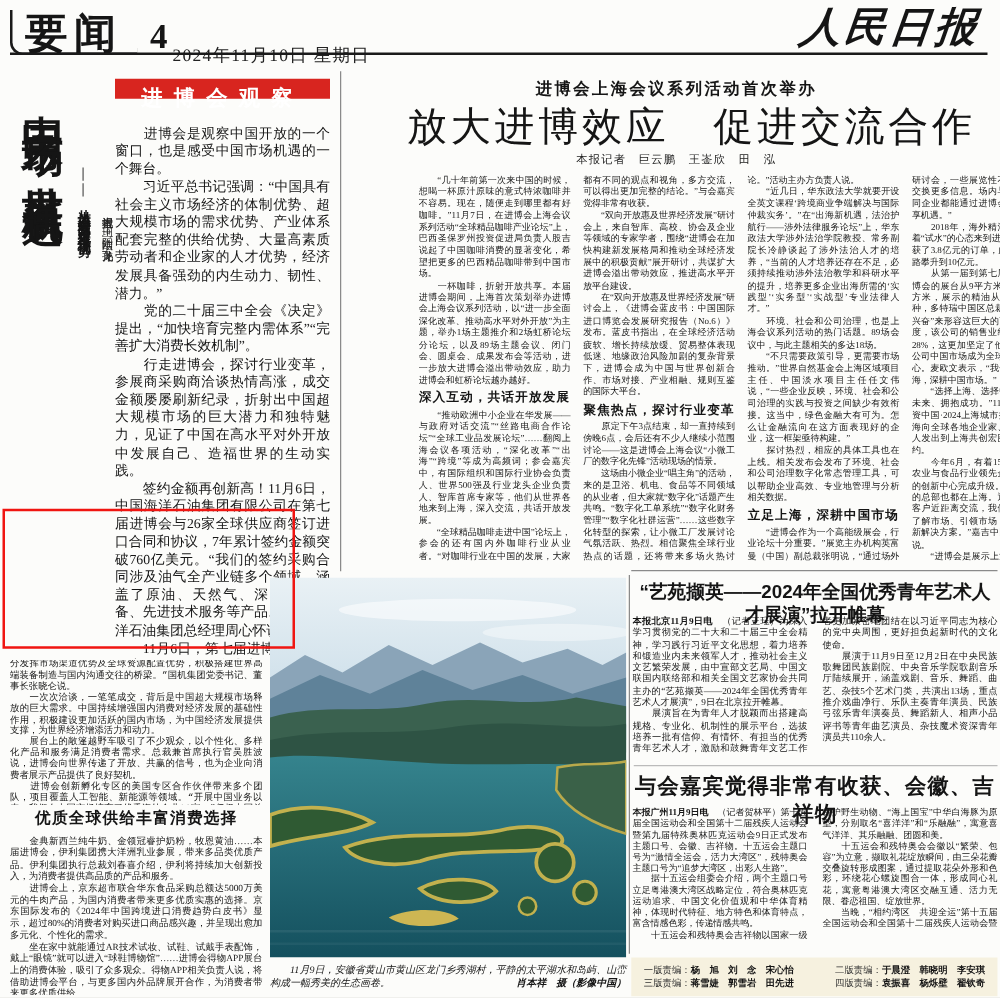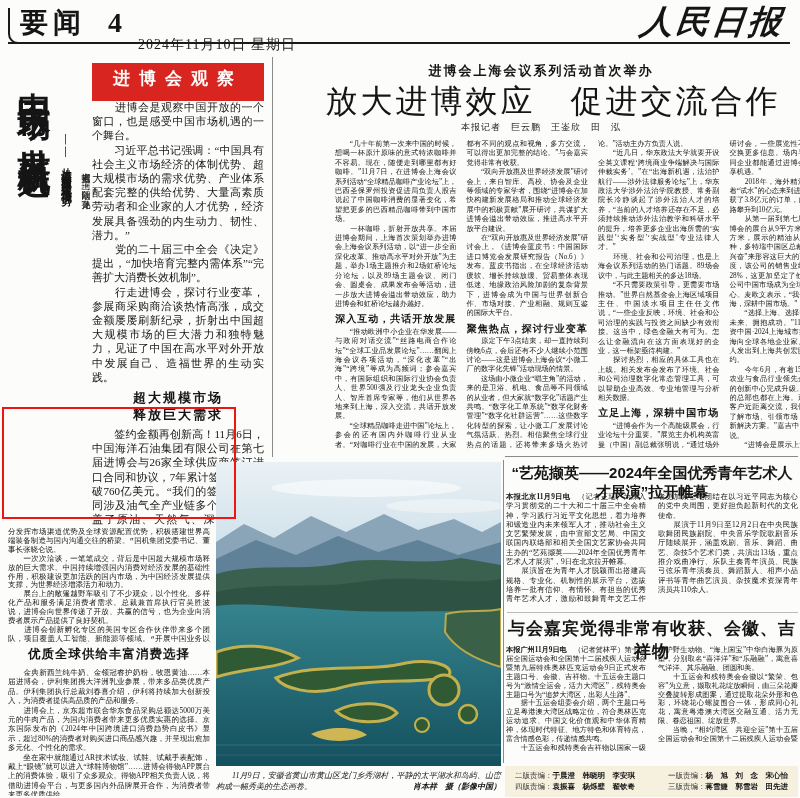--- a/index.html
+++ b/index.html
@@ -10,32 +10,32 @@
   .pre{white-space:pre-line;}
   .just{text-align:justify;text-justify:inter-ideograph;}
   .center{text-align:center;}
   p{margin:0;}
   h1,h2,h3,h4{margin:0;font-weight:bold;}
 
   
   #bracket{left:8px;top:8px;width:100px;height:34px;border-left:2px solid #1a1a1a;
            border-bottom:2px solid #1a1a1a;border-bottom-left-radius:10px;}
   #section-row{left:20px;top:4px;display:flex;gap:22px;align-items:baseline;}
-  #section-label{font-size:28px;font-weight:bold;letter-spacing:5px;}
+  #section-label{font-size:34px;font-weight:bold;letter-spacing:5px;}
   #page-number{font-size:28px;font-weight:bold;}
   #edition-date{left:138px;top:36px;font-size:14px;letter-spacing:1px;color:#222;}
   #masthead{right:16px;top:0px;font-size:33px;font-weight:bold;font-style:italic;
             letter-spacing:3px;transform:skewX(-6deg);}
   #header-rule{left:8px;top:42px;width:782px;height:2px;background:#1a1a1a;}
 
   
   .vrule,.hrule{background:#8a8a8a;}
 
   
-  #column-tag{left:92px;top:63px;width:172px;height:38px;background:#d8251f;color:#fff;
+  #column-tag{left:92px;top:63px;width:172px;height:16px;background:#d8251f;color:#fff;
               font-size:17px;font-weight:bold;letter-spacing:9px;text-align:center;line-height:31px;}
   #vert-title{left:8px;top:66px;height:398px;writing-mode:vertical-rl;font-size:33px;
               font-weight:900;letter-spacing:4px;line-height:52px;}
   #vert-subtitle{left:59px;top:134px;height:240px;writing-mode:vertical-rl;font-size:10.5px;
               font-weight:bold;letter-spacing:2px;}
   #vert-byline{left:79px;top:166px;height:180px;writing-mode:vertical-rl;font-size:9px;color:#222;}
   #left-narrow{left:92px;top:100px;width:172px;height:427px;overflow:hidden;
                font-size:11px;line-height:14.2px;}
   #left-narrow h4{font-size:13px;line-height:17px;margin:5px 0 4px;text-align:center;white-space:pre-line;
                   font-family:"Liberation Sans",sans-serif;letter-spacing:2px;}
@@ -99,22 +99,20 @@
   <div class="abs sans" id="column-tag">进博会观察</div>
   <div class="abs sans" id="vert-title">中国大市场　世界新机遇</div>
   <div class="abs" id="vert-subtitle">——从进博会看我国超大规模市场优势</div>
   <div class="abs" id="vert-byline">本报记者　王珂　欧阳洁　孙龙飞</div>
 
   <div class="abs just" id="left-narrow">
     <p class="pre">　　进博会是观察中国开放的一个窗口，也是感受中国市场机遇的一个舞台。
 　　习近平总书记强调：“中国具有社会主义市场经济的体制优势、超大规模市场的需求优势、产业体系配套完整的供给优势、大量高素质劳动者和企业家的人才优势，经济发展具备强劲的内生动力、韧性、潜力。”
 　　党的二十届三中全会《决定》提出，“加快培育完整内需体系”“完善扩大消费长效机制”。
 　　行走进博会，探讨行业变革，参展商采购商洽谈热情高涨，成交金额屡屡刷新纪录，折射出中国超大规模市场的巨大潜力和独特魅力，见证了中国在高水平对外开放中发展自己、造福世界的生动实践。</p>
-    <h4>超大规模市场
-释放巨大需求</h4>
     <p class="pre">　　签约金额再创新高！11月6日，中国海洋石油集团有限公司在第七届进博会与26家全球供应商签订进口合同和协议，7年累计签约金额突破760亿美元。“我们的签约采购合同涉及油气全产业链多个领域，涵盖了原油、天然气、深水油气装备、先进技术服务等产品。”中国海洋石油集团总经理周心怀说。
 　　11月6日，第七届进博会国机集团交易分团签约仪式上，国机集团与多家合作伙伴签署20项合作协议，签约金额近26亿美元。“进博会为建设开放型世界经济注入了新的动能。国机集团充</p>
   </div>
 
   <div class="abs just" id="left-wide">
     <p class="pre">分发挥市场渠道优势及全球资源配置优势，积极搭建世界高端装备制造与国内沟通交往的桥梁。”国机集团党委书记、董事长张晓仑说。
 　　一次次洽谈，一笔笔成交，背后是中国超大规模市场释放的巨大需求。中国持续增强国内消费对经济发展的基础性作用，积极建设更加活跃的国内市场，为中国经济发展提供支撑，为世界经济增添活力和动力。
 　　展台上的敞篷越野车吸引了不少观众，以个性化、多样化产品和服务满足消费者需求。总裁兼首席执行官吴胜波说，进博会向世界传递了开放、共赢的信号，也为企业向消费者展示产品提供了良好契机。
 　　进博会创新孵化专区的美国专区合作伙伴带来多个团队，项目覆盖人工智能、新能源等领域。“开展中国业务以来，我们在中国市场培育了优秀海外企业30家。”亿极中国总裁说。</p>
   </div>
@@ -206,24 +204,24 @@
       <b class="dateline">本报广州11月9日电</b><span>　（记者贺林平）第十五届全国运动会和全国第十二届残疾人运动会暨第九届特殊奥林匹克运动会9日正式发布主题口号、会徽、吉祥物。十五运会主题口号为“激情全运会，活力大湾区”，残特奥会主题口号为“追梦大湾区，出彩人生路”。</span>
     </p>
     <p class="pre">　　据十五运会组委会介绍，两个主题口号立足粤港澳大湾区战略定位，符合奥林匹克运动追求、中国文化价值观和中华体育精神，体现时代特征、地方特色和体育特点，富含情感色彩，传递情感共鸣。
 　　十五运会和残特奥会吉祥物以国家一级保护野生动物、“海上国宝”中华白海豚为原型，分别取名“喜洋洋”和“乐融融”，寓意喜气洋洋、其乐融融、团圆和美。
 　　十五运会和残特奥会会徽以“繁荣、包容”为立意，撷取礼花绽放瞬间，由三朵花瓣交叠旋转形成图案，通过提取花朵外形和色彩，环绕花心螺旋围合一体，形成同心礼花，寓意粤港澳大湾区交融互通、活力无限、眷恋祖国、绽放世界。
 　　当晚，“相约湾区　共迎全运”第十五届全国运动会和全国第十二届残疾人运动会暨第九届特殊奥林匹克运动会倒计时一周年仪式在广州海心沙亚运公园举行。</p>
   </div>
 
   <div class="abs" id="credits">
     <div>
+      <div><span class="lbl">一版责编：</span><span class="nms">杨　旭　刘　念　宋心怡</span></div>
+      <div><span class="lbl">三版责编：</span><span class="nms">蒋雪婕　郭雪岩　田先进</span></div>
+    </div>
+    <div>
       <div><span class="lbl">二版责编：</span><span class="nms">于晨澄　韩晓明　李安琪</span></div>
       <div><span class="lbl">四版责编：</span><span class="nms">袁振喜　杨烁壁　翟钦奇</span></div>
     </div>
-    <div>
-      <div><span class="lbl">一版责编：</span><span class="nms">杨　旭　刘　念　宋心怡</span></div>
-      <div><span class="lbl">三版责编：</span><span class="nms">蒋雪婕　郭雪岩　田先进</span></div>
-    </div>
   </div>
 
   <div class="abs" id="annotation-box"></div>
 
 </div>
 
 </body></html>

